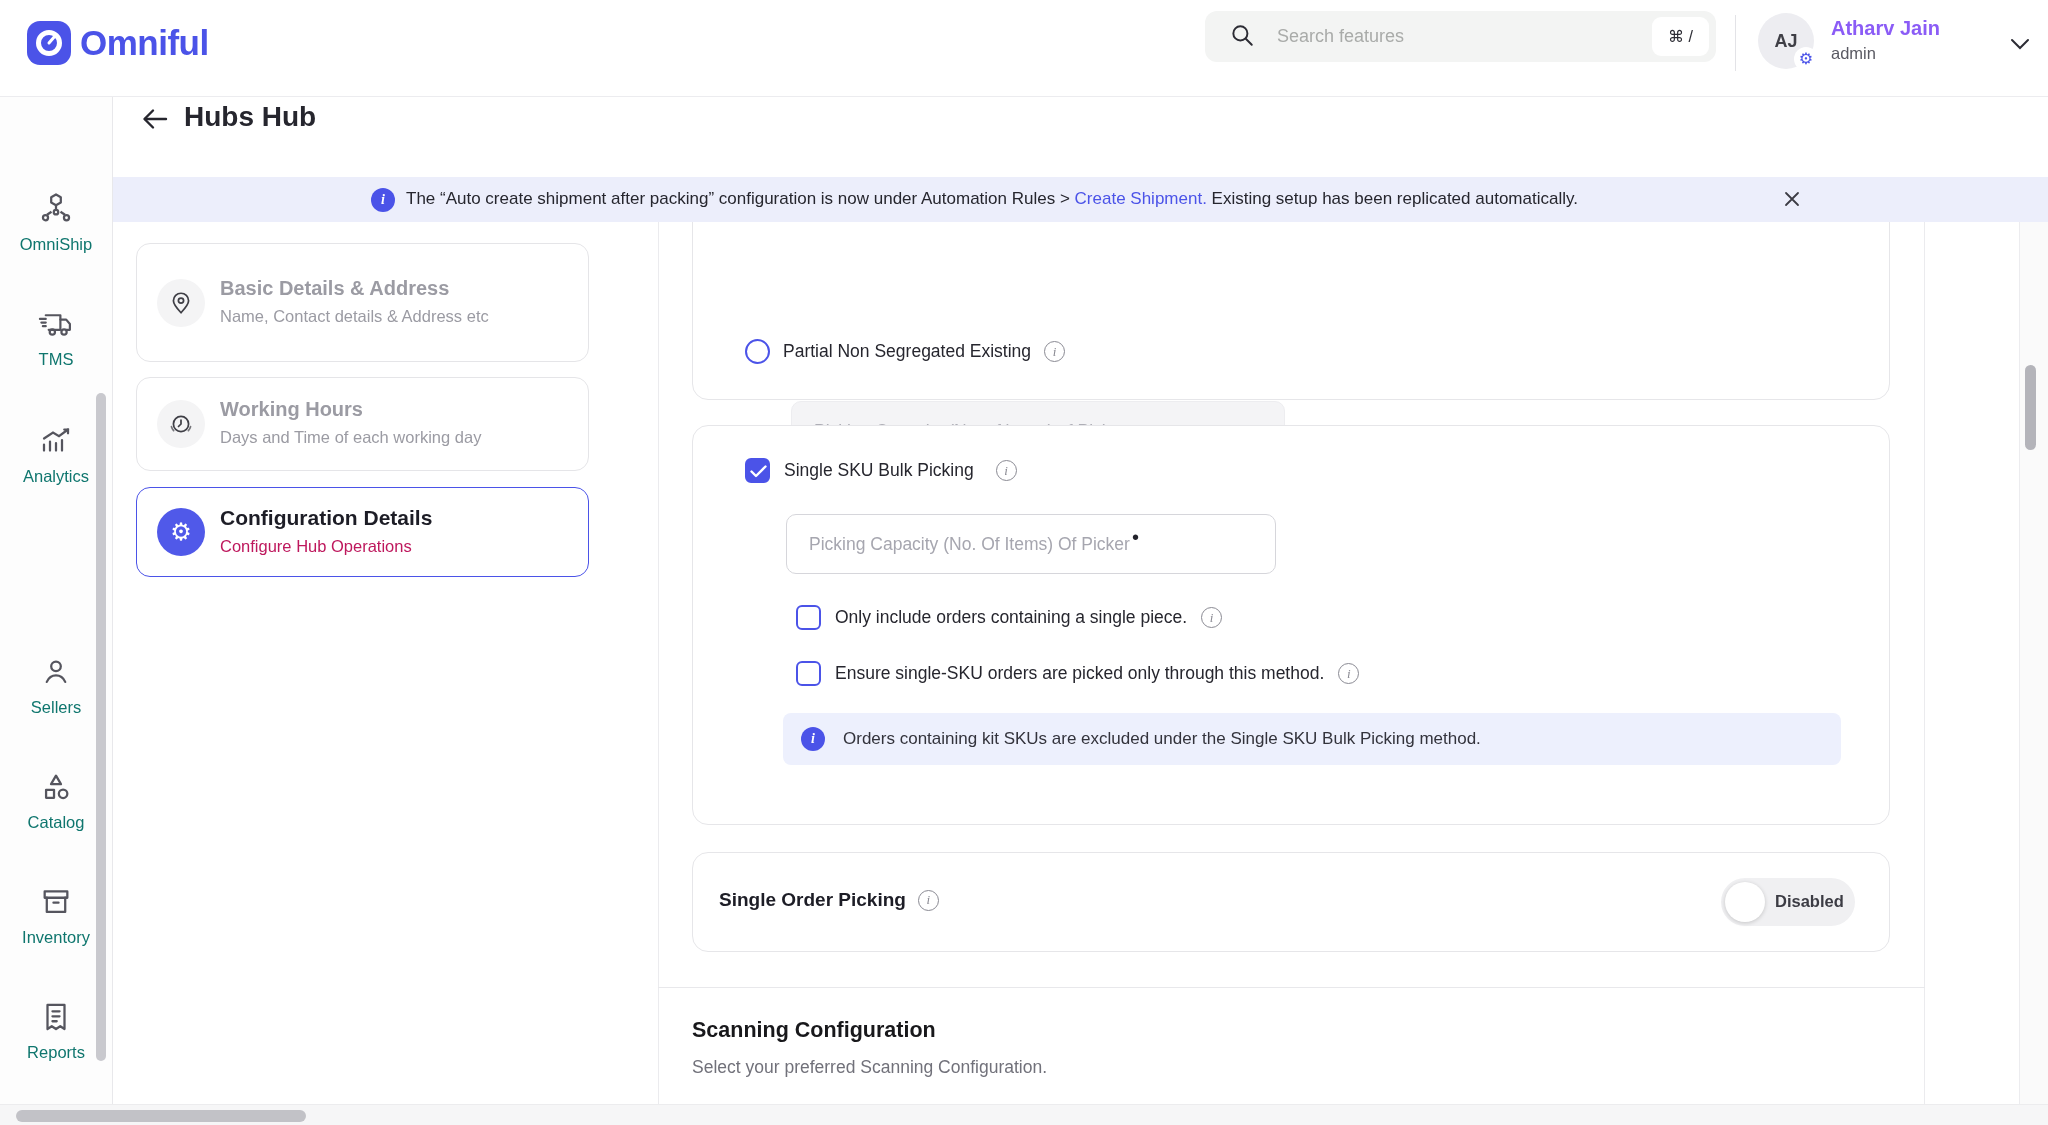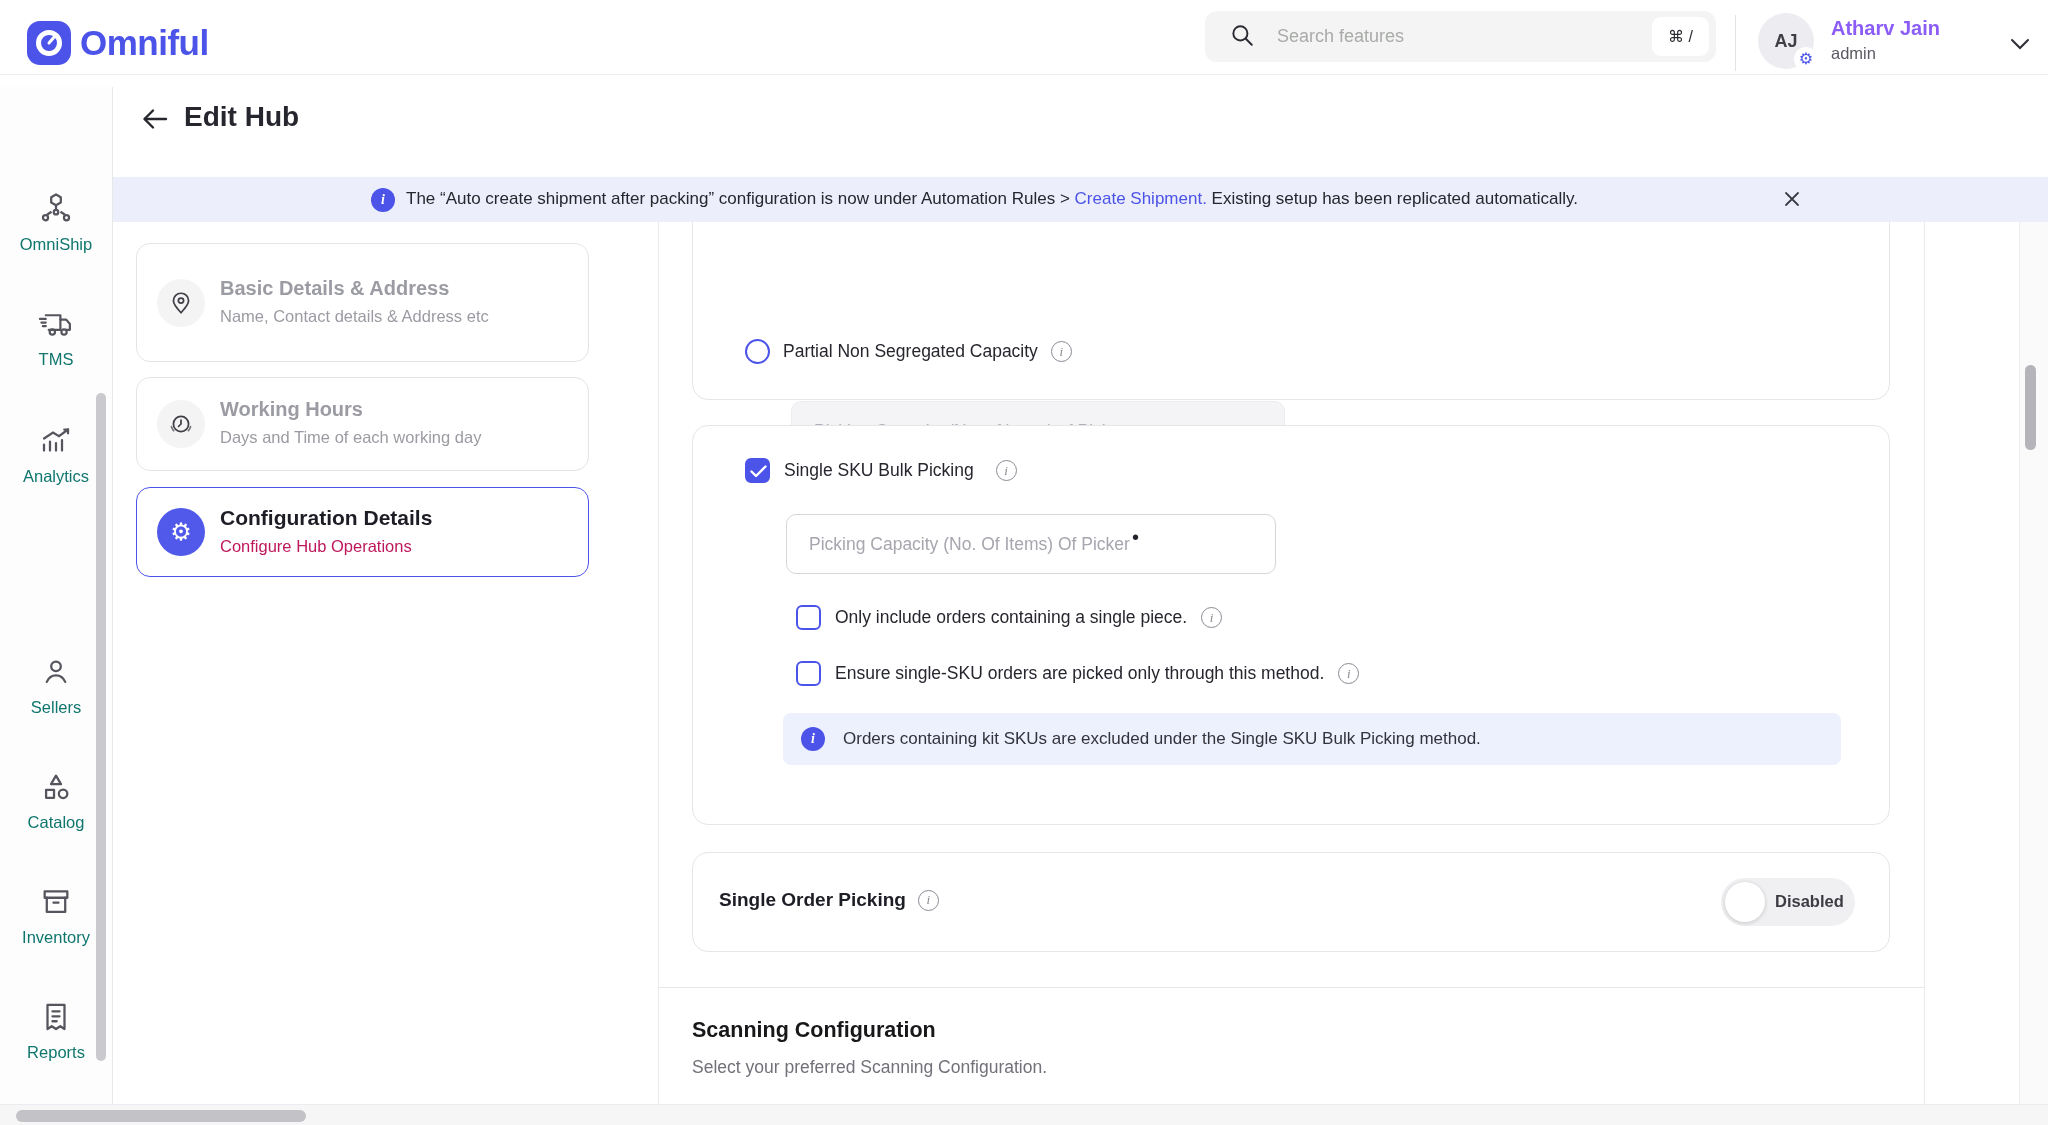--- a/index.html
+++ b/index.html
@@ -3,21 +3,21 @@
 <meta charset="utf-8">
 <style>
   * { margin:0; padding:0; box-sizing:border-box; }
   html,body { width:2048px; height:1125px; }
   body {
     font-family:"Liberation Sans","DejaVu Sans",sans-serif;
     background:#ffffff; color:#23232b; overflow:hidden; position:relative;
   }
 
   
-  #header { position:absolute; left:0; top:0; width:2048px; height:75px; background:#fff; border-bottom:1px solid #ececef; z-index:5; }
+  #header { position:absolute; left:0; top:0; width:2048px; height:97px; background:#fff; border-bottom:1px solid #ececef; z-index:5; }
   .logo-wrap { position:absolute; left:27px; top:21px; display:flex; align-items:center; gap:9px; }
   .logo-box { width:44px; height:44px; border-radius:13px; background:#4b53e8; position:relative; }
   .logo-box svg { position:absolute; left:6px; top:6px; }
   .logo-text { font-size:35px; font-weight:700; color:#4b53e8; letter-spacing:-0.5px; }
   .searchbox { position:absolute; left:1205px; top:11px; width:511px; height:51px; background:#f3f4f3; border-radius:12px; display:flex; align-items:center; padding:0 7px 0 24px; }
   .searchbox .mag { flex:0 0 auto; margin-right:22px; }
   .search-ph { flex:1 1 auto; font-size:18px; color:#a9aba9; }
   .kbd-badge { flex:0 0 auto; background:#fff; border-radius:9px; height:39px; padding:0 16px; display:flex; align-items:center; font-size:16px; color:#2c2c34; }
   .hdr-divider { position:absolute; left:1735px; top:15px; width:1px; height:56px; background:#e3e3e7; }
   .avatar { position:absolute; left:1758px; top:13px; width:56px; height:56px; border-radius:50%; background:#ededf1; display:flex; align-items:center; justify-content:center; font-size:18px; font-weight:600; color:#3f3f46; }
@@ -223,21 +223,21 @@
 
   <div class="side-scrollbar"></div>
 </div>
 
 <div class="back-arrow">
   <svg width="30" height="26" viewBox="0 0 30 26" fill="none" stroke="#26262e" stroke-width="2.4" stroke-linecap="round" stroke-linejoin="round">
     <path d="M26 13 H5"></path>
       <path d="M13 4.5 L4.5 13 L13 21.5"></path>
   </svg>
 </div>
-<div class="page-title">Edit Hub</div>
+<div class="page-title">Hubs Hub</div>
 
 <div id="banner">
   <div class="banner-dot">i</div>
   <div class="banner-text"><span>The “Auto create shipment after packing” configuration is now under Automation Rules &gt; </span><a>Create Shipment.</a><span> Existing setup has been replicated automatically.</span></div>
   <div class="banner-close">
     <svg width="20" height="20" viewBox="0 0 20 20" fill="none" stroke="#3c3c44" stroke-width="1.8" stroke-linecap="round">
         <path d="M4 4 L16 16 M16 4 L4 16"></path>
       </svg>
   </div>
 </div>
@@ -279,21 +279,21 @@
     <span>
       <div class="step-tt">Configuration Details</div>
       <div class="step-sub">Configure Hub Operations</div>
     </span>
   </div>
 
   <div class="cfg-card" style="top:-82px; height:260px;">
 
     <div class="radio-row" style="top:198px;">
       <span class="radio"></span>
-      <span class="opt-label">Partial Non Segregated Capacity</span>
+      <span class="opt-label">Partial Non Segregated Existing</span>
       <span class="info-i">i</span>
     </div>
     <div class="input disabled" style="top:260px;">
       <span>Picking Capacity (No. of items) of Picker</span>
     </div>
   </div>
 
   <div class="cfg-card" style="top:203px; height:400px;">
     <div class="chk-row" style="left:52px; top:32px;">
       <span class="checkbox checked">

